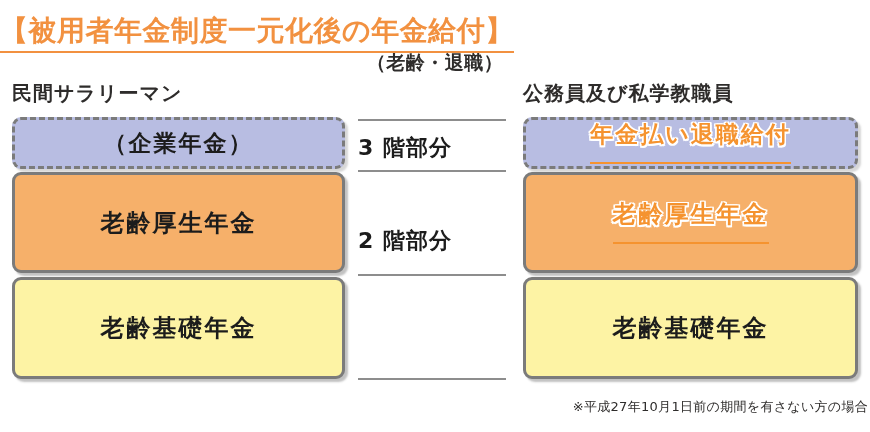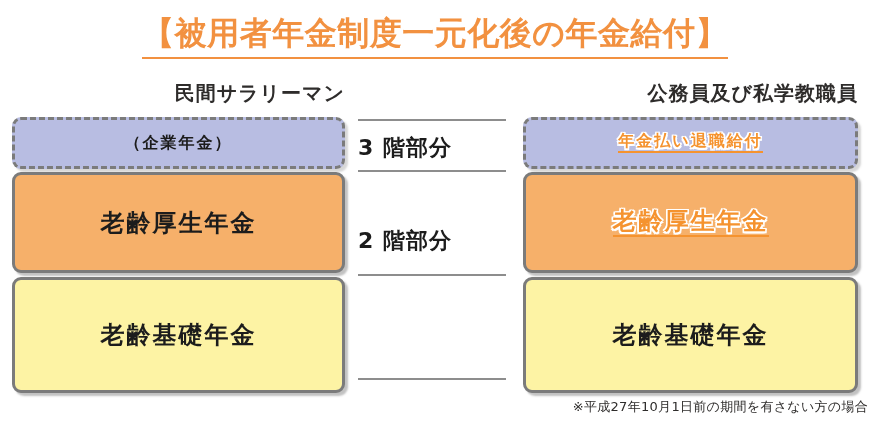--- a/index.html
+++ b/index.html
@@ -22,22 +22,22 @@
     width: 870px;
     height: 432px;
   }
 
   
   .title {
     position: absolute;
     left: 0;
     top: 12px;
     width: 870px;
-    text-align: center;
-    font-size: 32px;
+    text-align: left;
+    font-size: 28px;
     font-weight: bold;
     color: #f29140;
     letter-spacing: 0.5px;
     white-space: nowrap;
   }
   .title .title-inner {
     display: inline-block;
     border-bottom: 2px solid #f29140;
     padding-bottom: 1px;
   }
@@ -54,21 +54,21 @@
     white-space: nowrap;
   }
 
   
   .col-header {
     position: absolute;
     top: 80px;
     font-size: 20px;
     font-weight: bold;
     color: #2e2c2b;
-    text-align: right;
+    text-align: left;
     letter-spacing: 1px;
     white-space: nowrap;
   }
   .col-header.left  { left: 12px;  width: 333px; }
   .col-header.right { left: 523px; width: 335px; }
 
   
   .box {
     position: absolute;
     box-sizing: border-box;
@@ -92,43 +92,43 @@
   .box.tier2 { background: #f6b06a; }
   .box.tier1 { background: #fdf3a4; }
 
   
   .col-l { left: 12px;  width: 333px; }
   .col-r { left: 523px; width: 335px; }
 
   
   .row3 { top: 117px; height: 52px; }
   .row2 { top: 172px; height: 101px; }
-  .row1 { top: 277px; height: 116px; }
+  .row1 { top: 277px; height: 102px; }
 
   
   .lbl {
     font-size: 24px;
     font-weight: bold;
     letter-spacing: 2px;
     line-height: 1;
   }
   .lbl.dark   { color: #1c1c1c; }
   .lbl.orange {
     color: #f5932f;
     text-shadow:
       -1.5px -1.5px 0 #ffffff,  1.5px -1.5px 0 #ffffff,
       -1.5px  1.5px 0 #ffffff,  1.5px  1.5px 0 #ffffff,
       -1.5px 0 0 #ffffff, 1.5px 0 0 #ffffff,
        0 -1.5px 0 #ffffff, 0 1.5px 0 #ffffff;
   }
   .lbl.underline {
     border-bottom: 2px solid currentColor;
-    padding-bottom: 2px;
-  }
-  .lbl.tier3-size { font-size: 16px; }
+    padding-bottom: 16px;
+  }
+  .lbl.tier3-size { font-size: 23px; }
 
   
   .tier-label {
     position: absolute;
     left: 358px;
     width: 148px;
     font-size: 22px;
     font-weight: bold;
     color: #1c1c1c;
     letter-spacing: 1px;
@@ -163,20 +163,21 @@
   }
 </style>
 </head>
 <body>
 
 <div id="diagram">
 
   <div class="title">
     <span class="title-inner">【被用者年金制度一元化後の年金給付】</span>
   </div>
+  <div class="subtitle">（老齢・退職）</div>
 
   <div class="col-header left">民間サラリーマン</div>
   <div class="col-header right">公務員及び私学教職員</div>
 
   <div class="box dashed tier3 col-l row3">
     <span class="lbl dark tier3-size">（企業年金）</span>
   </div>
   <div class="box dashed tier3 col-r row3">
     <span class="lbl orange underline tier3-size">年金払い退職給付</span>
   </div>

